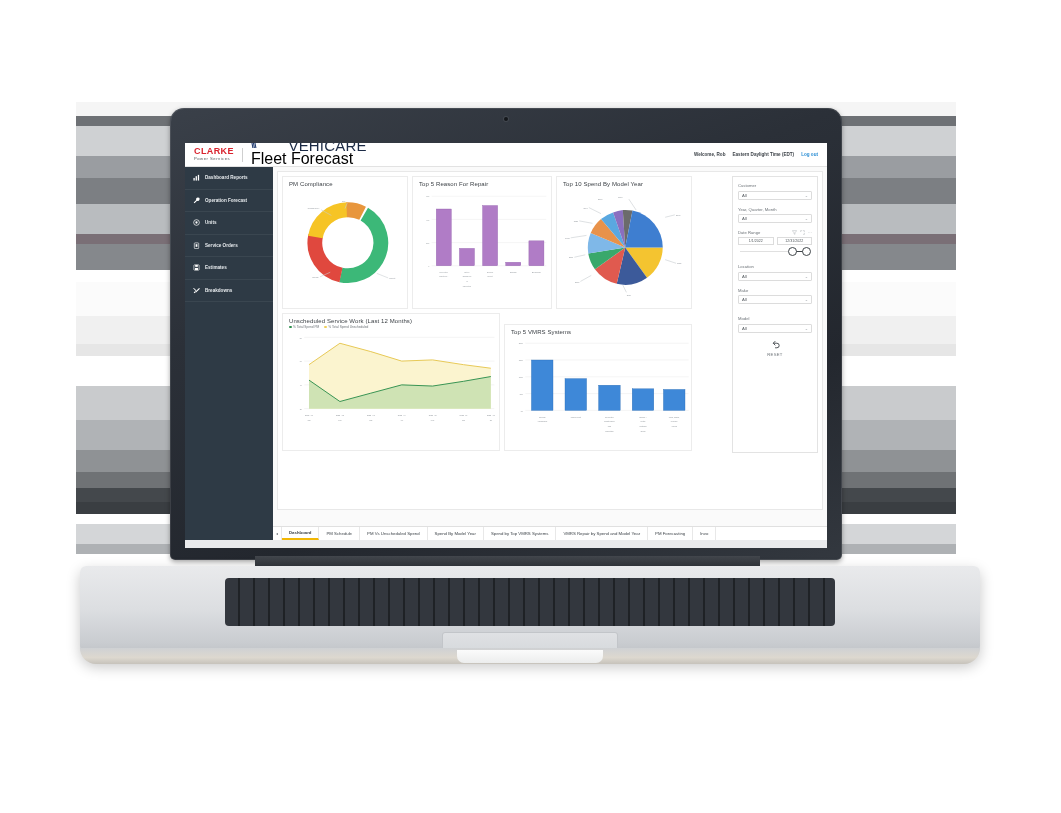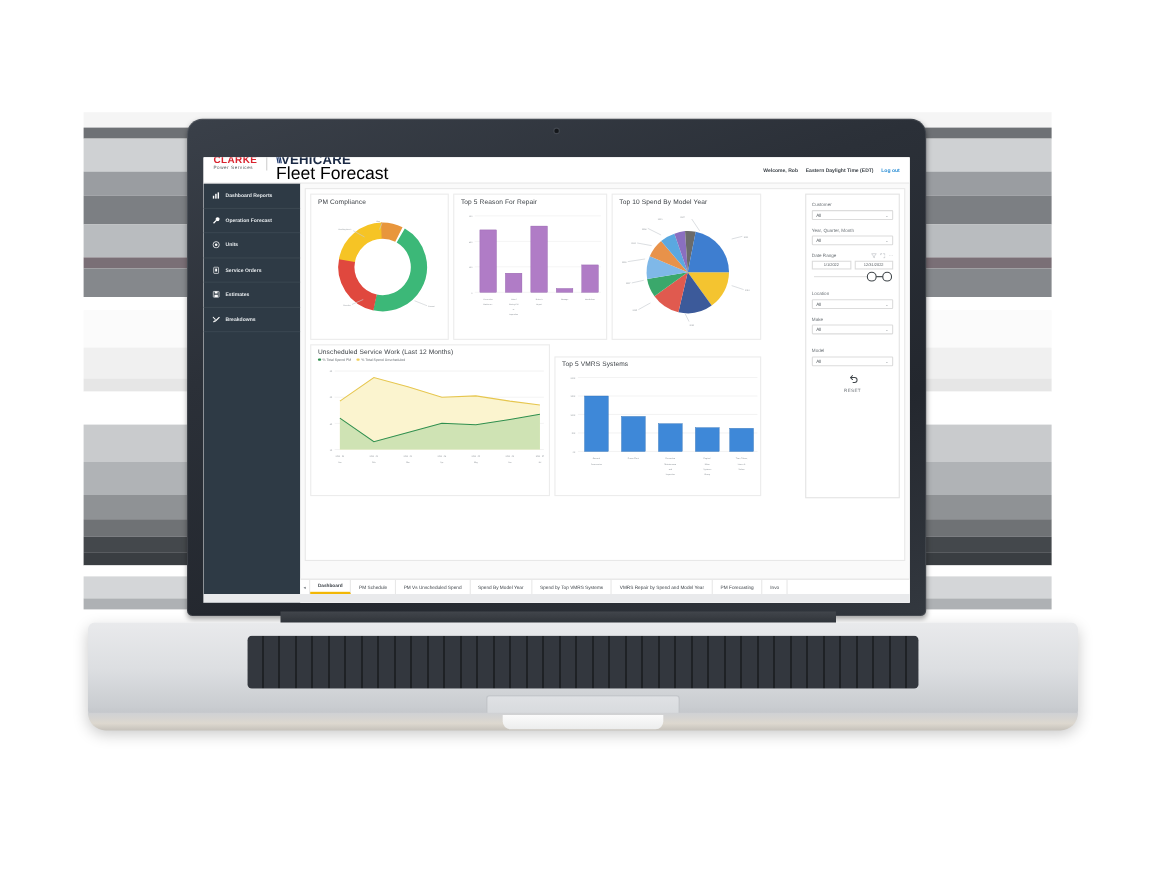--- a/index.html
+++ b/index.html
@@ -44,27 +44,27 @@
        repeating-linear-gradient(0deg, #2e3239 0 7px, #15181c 7px 9px);
      opacity:.97; }
   #trackpad { position:absolute; left:442px; top:632px; width:176px; height:30px;
      background:linear-gradient(180deg,#dfe1e4,#d2d5d8); border-radius:3px;
      border:1px solid #c2c5c9; }
 
   
   #app { position:absolute; inset:0; background:#ffffff; }
   #topbar { position:absolute; left:0; top:0; width:100%; height:24px; background:#fff;
      border-bottom:1px solid #e2e2e2; display:flex; align-items:center; }
-  .logo-wrap { display:flex; padding-left:9px; gap:8px; }
+  .logo-wrap { display:flex; align-items:center; padding-left:9px; gap:8px; }
   .logo-clarke .l1 { font-size:9px; font-weight:bold; color:#d9232e; letter-spacing:.4px; line-height:9px;}
   .logo-clarke .l2 { font-size:4.2px; color:#53575b; letter-spacing:.5px; line-height:6px;}
   .logo-div { width:1px; height:14px; background:#cfcfcf; }
   .logo-vehi { display:flex; align-items:flex-start; }
   .vslash { font-size:9px; font-weight:bold; color:#1f3a6e; line-height:9px; letter-spacing:-1px;}
-  .logo-vehi .l1 { font-size:12px; font-weight:bold; color:#1b2a45; letter-spacing:.2px; line-height:9px;}
+  .logo-vehi .l1 { font-size:15px; font-weight:normal; color:#1b2a45; letter-spacing:.2px; line-height:9px;padding-left:33px;}
   #topbar-right { margin-left:auto; display:flex; align-items:center; gap:7px;
      padding-right:9px; font-size:4.6px; color:#3d4349; }
   #topbar-right .welcome{ font-weight:bold; }
   #topbar-right .tz{ font-weight:bold; }
   #topbar-right .logout{ color:#2d8fd5; font-weight:bold; }
 
   #sidebar { position:absolute; left:0; top:24px; width:88px; bottom:0;
      background:#2e3a45; }
   .side-item { height:22.5px; display:flex; align-items:center; gap:5px; padding-left:7px;
      border-bottom:1px solid #3a4650; color:#e6eaed; font-size:4.6px; font-weight:bold; }

